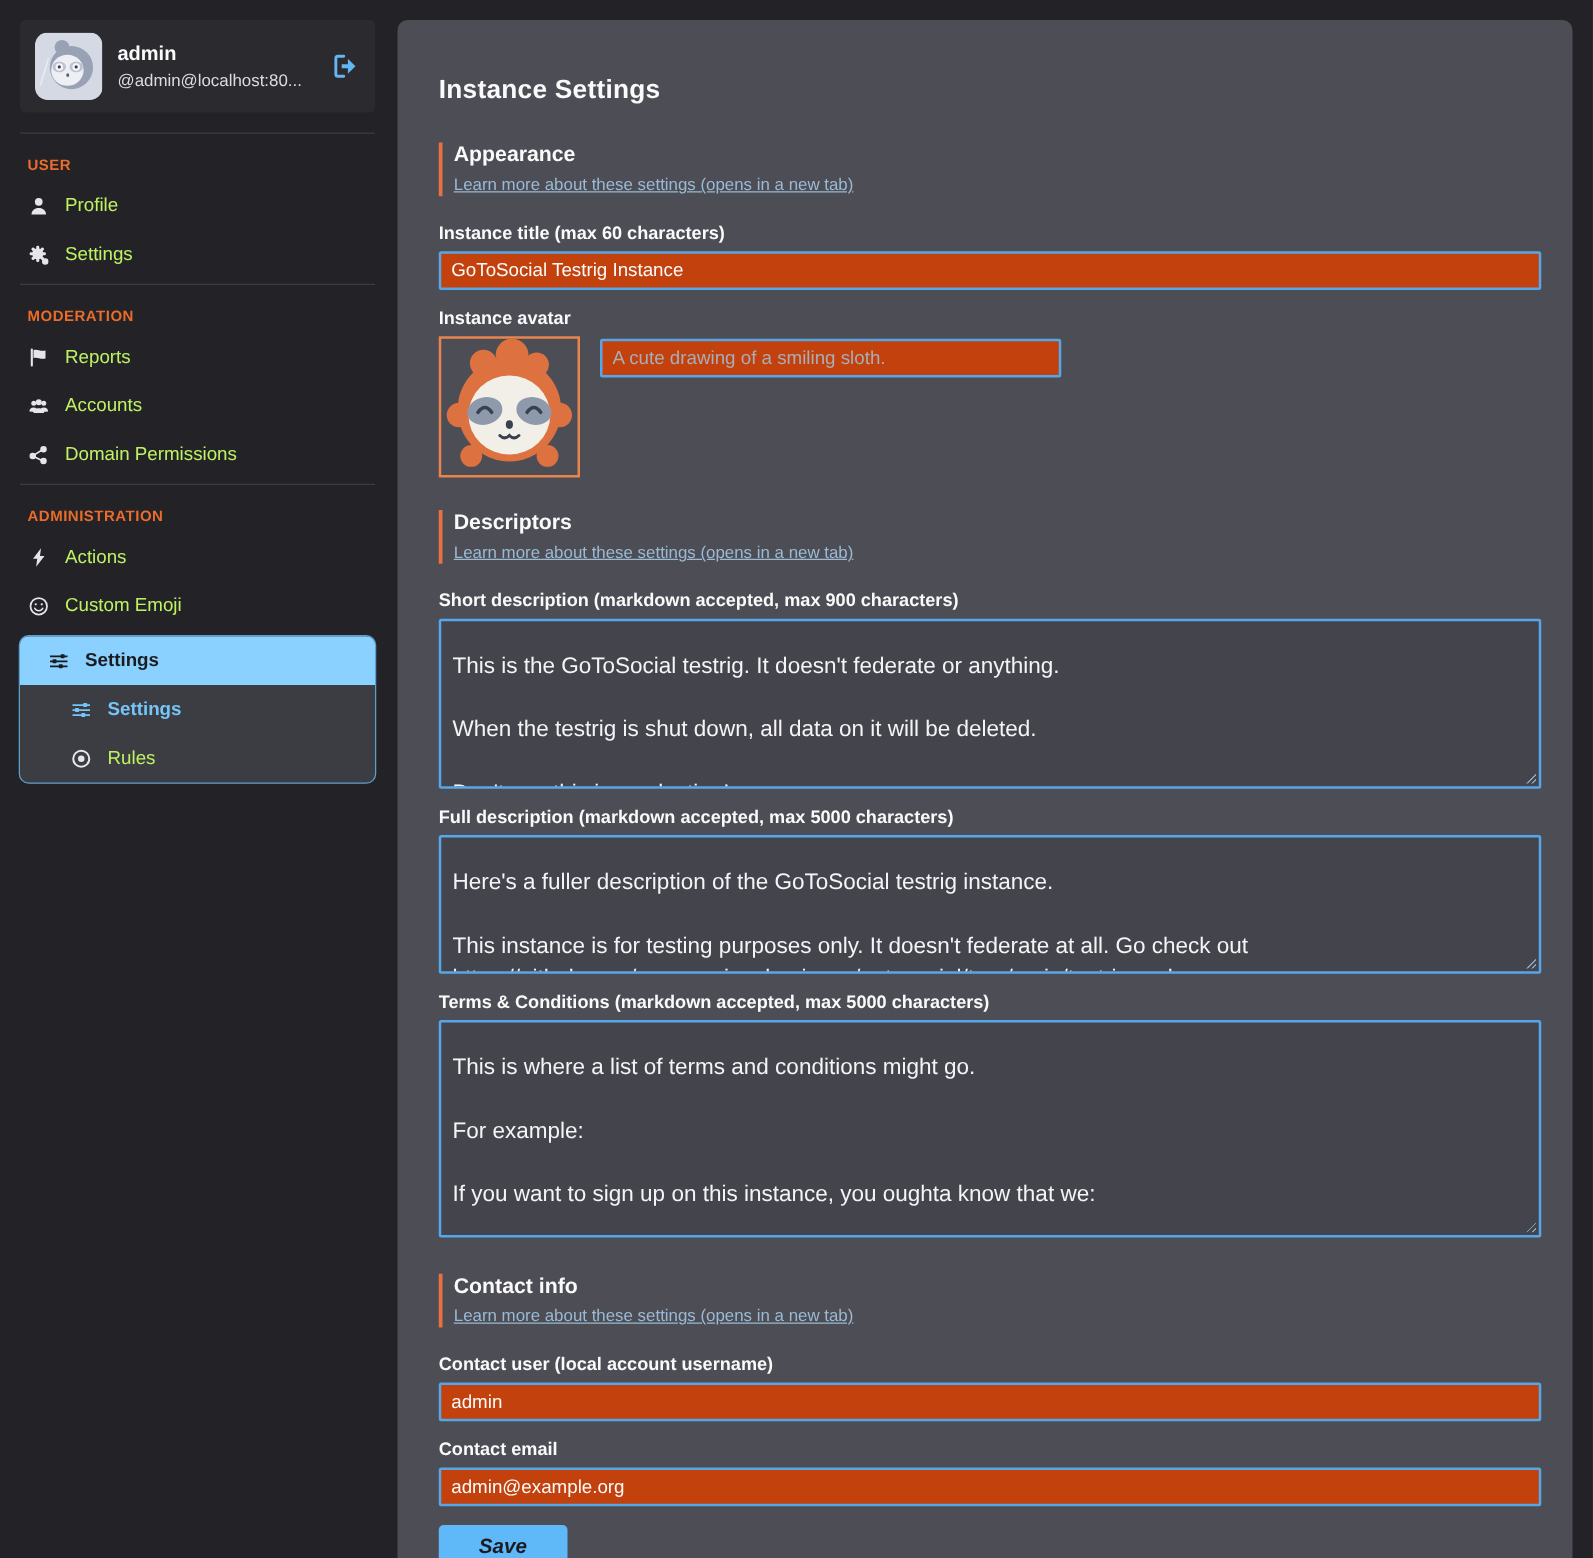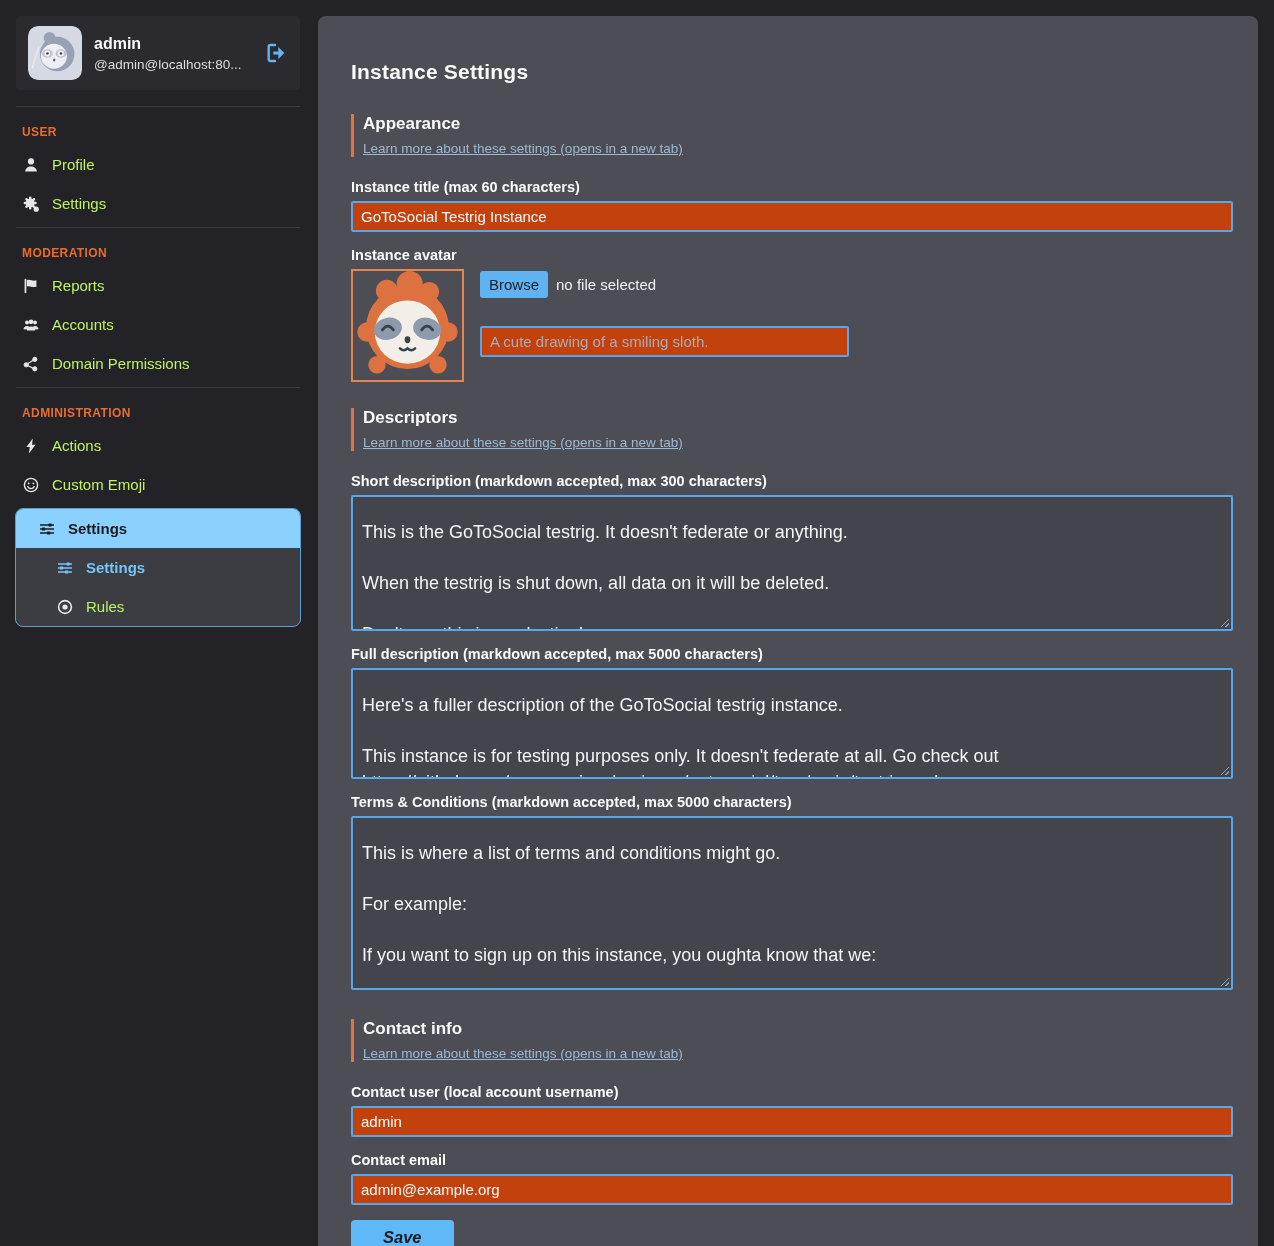--- a/index.html
+++ b/index.html
@@ -276,38 +276,34 @@
             <ellipse cx="50" cy="56" rx="30" ry="29" fill="#f2eee8"></ellipse>
             <ellipse cx="32" cy="53" rx="13" ry="10" fill="#8e99ab" transform="rotate(-14 32 53)"></ellipse>
             <ellipse cx="68" cy="53" rx="13" ry="10" fill="#8e99ab" transform="rotate(14 68 53)"></ellipse>
             <path d="M27 54q5-7 10 0" stroke="#39404e" stroke-width="2.6" fill="none" stroke-linecap="round"></path>
             <path d="M63 54q5-7 10 0" stroke="#39404e" stroke-width="2.6" fill="none" stroke-linecap="round"></path>
             <ellipse cx="50" cy="63" rx="2.6" ry="3.2" fill="#39404e"></ellipse>
             <path d="M43 71q3.5 3.5 7 0 3.5 3.5 7 0" stroke="#39404e" stroke-width="2.2" fill="none" stroke-linecap="round"></path>
           </svg>
         </div>
         <div class="file-col">
-          <div class="file-row">
-            <button class="browse-btn">Browse</button>
-            <span class="no-file">no file selected</span>
-          </div>
           <div class="desc-input-wrap">
             <input class="text-input" type="text" placeholder="A cute drawing of a smiling sloth." style="">
           </div>
         </div>
       </div>
     </section>
 
     <section>
       <div class="section-head">
         <h2>Descriptors</h2>
         <a class="learn-link">Learn more about these settings (opens in a new tab)</a>
       </div>
 
-      <label class="field-label">Short description (markdown accepted, max 300 characters)</label>
+      <label class="field-label">Short description (markdown accepted, max 900 characters)</label>
       <div class="ta-wrap">
         <textarea class="ta-short" style="">This is the GoToSocial testrig. It doesn't federate or anything.
 
 When the testrig is shut down, all data on it will be deleted.
 
 Don't use this in production!</textarea>
         <span class="grip"></span>
       </div>
 
       <label class="field-label">Full description (markdown accepted, max 5000 characters)</label>

